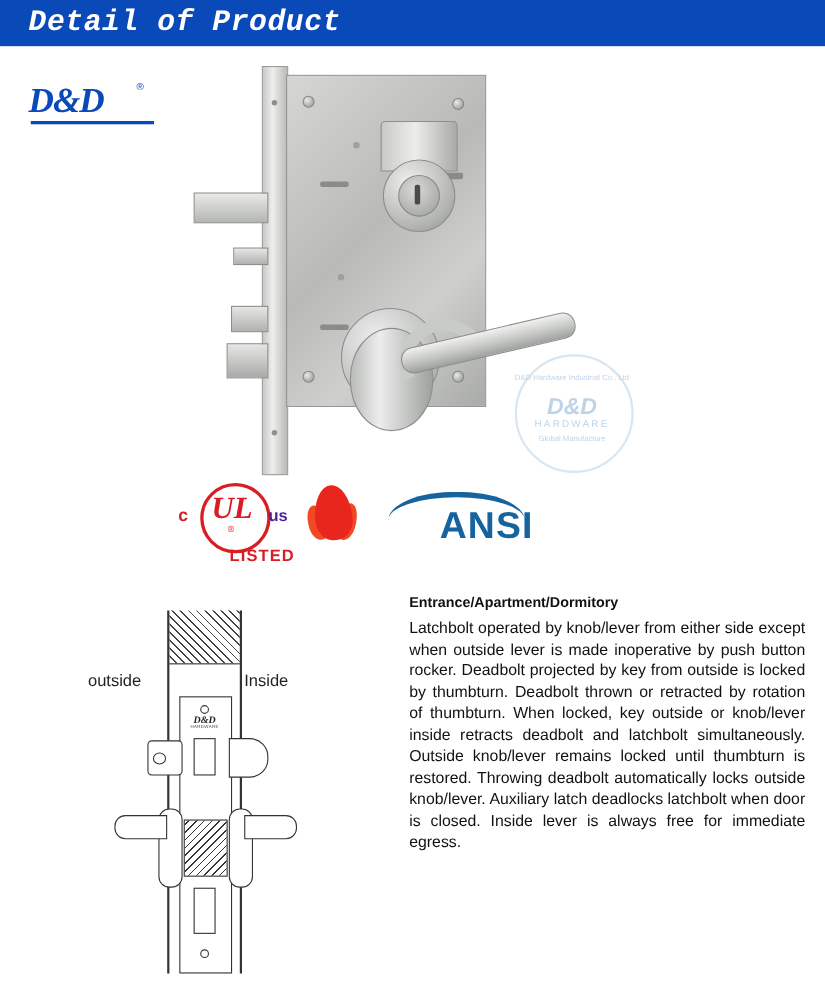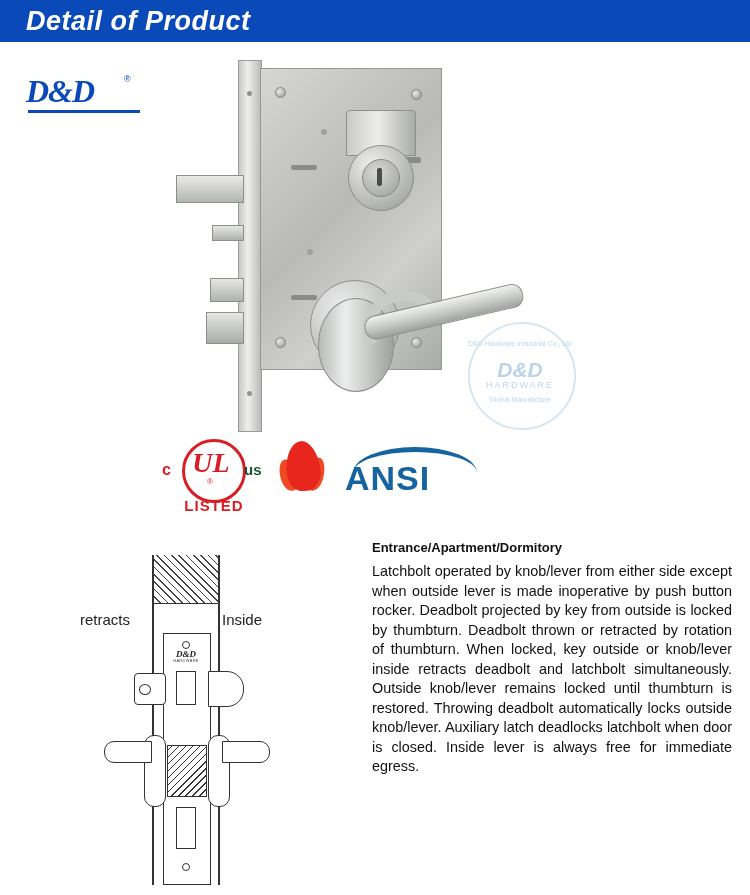--- a/index.html
+++ b/index.html
@@ -26,21 +26,21 @@
   .header-title {
     position: absolute;
     left: 26px;
     top: 6px;
     font-size: 27px;
     font-weight: bold;
     font-style: italic;
     color: #ffffff;
     letter-spacing: 0.5px;
     white-space: nowrap;
-    font-family: Liberation Sans, sans-serif;
+    font-family: Liberation Mono, monospace;
   }
 
   
   .brand-logo {
     position: absolute;
     left: 26px;
     top: 72px;
     width: 120px;
     height: 40px;
   }
@@ -313,27 +313,27 @@
     left: 2px; top: 22px;
     font-size: 16px;
     font-weight: bold;
     color: #d81e24;
   }
   .ul-badge .ul-us {
     position: absolute;
     left: 84px; top: 22px;
     font-size: 15px;
     font-weight: bold;
-    color: #14532d;
+    color: #4c1d95;
   }
   .ul-badge .ul-listed {
     position: absolute;
     left: 0; top: 58px;
     width: 108px;
-    text-align: center;
+    text-align: right;
     font-size: 15px;
     font-weight: bold;
     color: #d81e24;
     letter-spacing: 1px;
   }
   .ul-badge .ul-reg {
     position: absolute;
     left: 47px; top: 38px;
     font-size: 8px;
     color: #d81e24;
@@ -369,21 +369,21 @@
   }
   .ansi-badge {
     position: absolute;
     left: 195px; top: 6px;
     width: 140px; height: 62px;
   }
   .ansi-badge .ansi-text {
     position: absolute;
     left: 0; top: 18px;
     width: 140px;
-    text-align: left;
+    text-align: right;
     font-size: 34px;
     font-weight: bold;
     color: #16649f;
     letter-spacing: 1px;
     font-family: "Liberation Sans", sans-serif;
   }
   .ansi-badge .ansi-swoosh {
     position: absolute;
     left: 8px; top: 6px;
     width: 124px; height: 26px;
@@ -708,21 +708,21 @@
   </div>
 
   <div class="ansi-badge">
     <div class="ansi-swoosh"></div>
     <div class="ansi-text">ANSI</div>
   </div>
 
 </div>
 
 <div class="diagram">
-  <div class="lbl-outside">retracts</div>
+  <div class="lbl-outside">outside</div>
   <div class="lbl-inside">Inside</div>
 
   <div class="door-hatch"></div>
   <div class="door-edge-l"></div>
   <div class="door-edge-r"></div>
 
   <div class="lock-plate"></div>
   <div class="plate-dot-top"></div>
   <div class="plate-logo">D&amp;D</div>
   <div class="plate-sub brand-name-tiny">HARDWARE</div>

